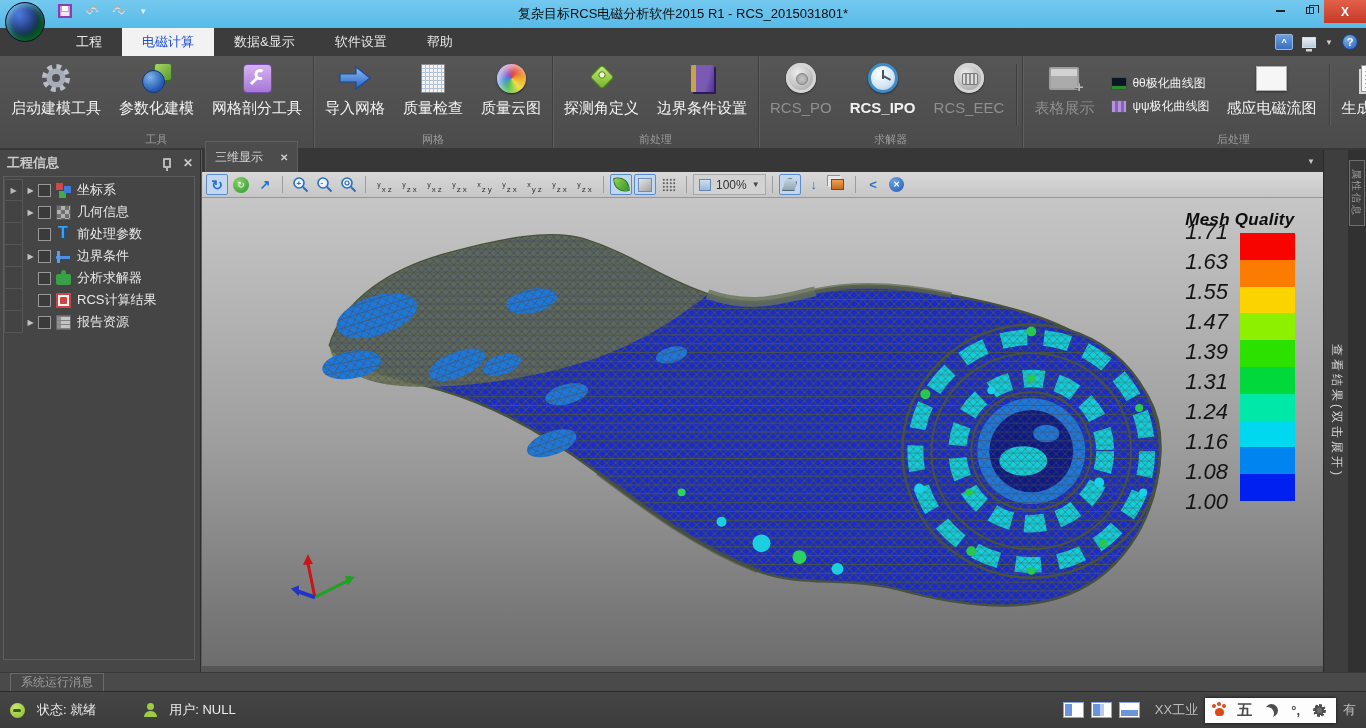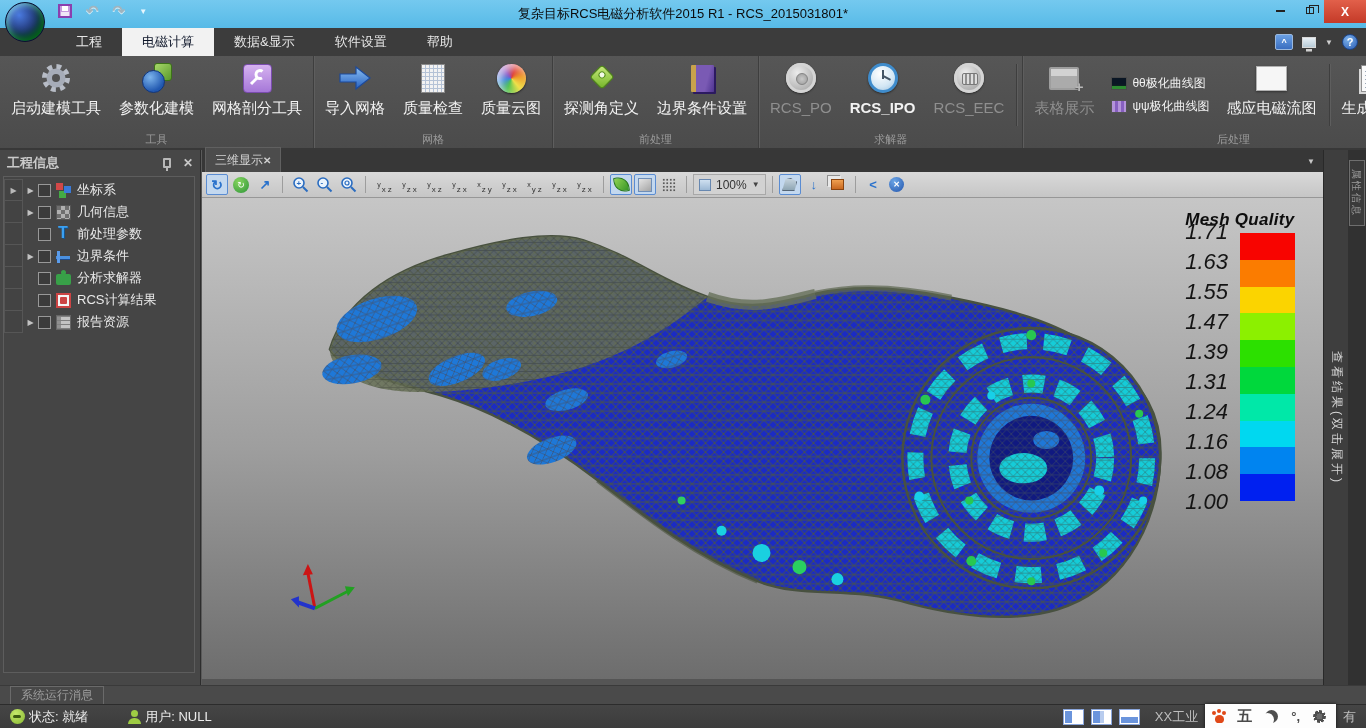--- a/index.html
+++ b/index.html
@@ -20,21 +20,21 @@
 .winbtns{position:absolute;right:0;top:0;display:flex;z-index:10}
 .wb{width:29px;height:21px;display:flex;align-items:center;justify-content:center}
 .glyph-min{width:9px;height:2px;background:#222}
 .glyph-restore{width:8px;height:7px;border:1px solid #222;position:relative}
 .glyph-restore::before{content:'';position:absolute;top:-3px;left:2px;width:8px;height:7px;border:1px solid #222;border-bottom:none}
 .wb-close{width:42px;height:23px;background:linear-gradient(#e2604a,#c43a28);color:#fff;font-size:12px;font-weight:bold;display:flex;align-items:center;justify-content:center}
 
 
 .tabrow{height:28px;background:#3c3c3c;display:flex;align-items:stretch;padding-left:56px;flex:none;position:relative}
 .mtab{padding:0 20px;display:flex;align-items:center;color:#e6e6e6;font-size:13px;cursor:default}
-.mtab.active{background:#f2f2f2;color:#0f172a}
+.mtab.active{background:#f2f2f2;color:#1d4ed8}
 .tabrow-right{position:absolute;right:8px;top:0;height:28px;display:flex;align-items:center;gap:9px}
 .tr-collapse{width:18px;height:16px;background:linear-gradient(#6aa0e4,#3a6ec0);border:1px solid #9ab8dd;border-radius:2px;color:#fff;font-size:9px;font-weight:bold;display:flex;align-items:center;justify-content:center}
 .mon{width:14px;height:11px;border:1px solid #d8d8d8;background:linear-gradient(#e8f0f6,#b8ccd8);position:relative}
 .mon::after{content:'';position:absolute;left:3px;bottom:-4px;width:6px;height:2px;background:#d0d0d0;box-shadow:0 1px 0 #888}
 .tr-dd{color:#cfcfcf;font-size:8px}
 .hlp{width:16px;height:16px;border-radius:50%;background:radial-gradient(circle at 36% 30%,#7cb2ea,#2a5cb4);color:#fff;font-size:11px;font-weight:bold;display:flex;align-items:center;justify-content:center;border:1px solid #1c4488}
 
 
 .ribbon{height:94px;background:linear-gradient(#565656,#4b4b4b);display:flex;flex:none;border-bottom:2px solid #383838}
 .rgroup{display:flex;flex-direction:column;border-right:1px solid #3e3e3e;box-shadow:1px 0 0 #5e5e5e}
@@ -99,21 +99,21 @@
 .ti-bound::after{content:'';position:absolute;left:1px;top:2px;width:3px;height:12px;background:#5a9cec}
 .ti-solver{background:#38a048;border-radius:2px;margin-top:2px;height:11px}
 .ti-solver::before{content:'';position:absolute;top:-4px;left:5px;width:5px;height:5px;border-radius:50%;background:#38a048}
 .ti-rcs{border:2px solid #cc4444;background:#f4f4f4}
 .ti-rcs::before{content:'';position:absolute;inset:2px;background:#cc4444;border-radius:1px}
 .ti-rep{background:#c4c4c4;border:1px solid #666;background-image:repeating-linear-gradient(0deg,#808080 0 1px,transparent 1px 4px),linear-gradient(90deg,#909090 0 4px,transparent 4px)}
 
 
 .viewport{flex:1;display:flex;flex-direction:column;min-width:0;background:#6a6a6a;border-left:1px solid #5a5a5a}
 .vtabbar{height:22px;background:#373737;display:flex;align-items:flex-end;padding-left:3px;flex:none}
-.vtab{height:25px;background:#4c4c4c;border:1px solid #606060;border-bottom:none;color:#d4d4d4;font-size:12px;display:flex;align-items:center;gap:0;padding:0 9px}
+.vtab{height:31px;background:#4c4c4c;border:1px solid #606060;border-bottom:none;color:#d4d4d4;font-size:12px;display:flex;align-items:center;gap:17px;padding:0 9px}
 .vtab-close{color:#cfcfcf;font-size:10px;font-weight:bold}
 .vtab-ovf{margin-left:auto;margin-right:8px;color:#c8c8c8;font-size:8px;align-self:center}
 .vtoolbar{height:26px;background:linear-gradient(#d9d9d9,#c6c6c6);border-bottom:1px solid #979797;display:flex;align-items:center;padding:0 4px;gap:2px;flex:none}
 .tbtn{height:21px;min-width:22px;display:flex;align-items:center;justify-content:center;border:1px solid transparent;color:#2a72cc}
 .tbtn.sel{border:1px solid #5a8cd2;background:#c3d8ef;border-radius:2px}
 .tsep{width:1px;height:17px;background:#9d9d9d;margin:0 4px}
 .rot-g{font-size:14px;font-weight:bold;color:#2a72cc}
 .grot{width:16px;height:16px;border-radius:50%;background:radial-gradient(circle at 35% 30%,#86d45e,#2c9438);color:#fff;font-size:9px;display:flex;align-items:center;justify-content:center}
 .pan-a{font-size:13px;font-weight:bold;color:#2a72cc}
 .vbtn{font-size:8px;color:#333;min-width:25px;display:flex;align-items:flex-end;justify-content:center;gap:1px;line-height:9px}
@@ -145,21 +145,21 @@
 
 
 .strip-results{width:25px;flex:none;background:#3e3e3e;border-left:1px solid #292929;display:flex;align-items:center;justify-content:center}
 .strip-results span{writing-mode:vertical-rl;text-orientation:sideways;color:#d8d8d8;font-size:12px;letter-spacing:3px}
 .strip-outer{width:18px;flex:none;background:#313131;position:relative}
 .prop-tab{position:absolute;top:10px;left:1px;width:16px;padding:8px 1px;border:1px solid #6e6e6e;background:#3a3a3a;color:#9d9d9d;font-size:10px;writing-mode:vertical-rl;text-orientation:sideways;letter-spacing:2px;text-align:center}
 
 
 .bottomtabs{height:19px;background:#4a4a4a;flex:none;display:flex;align-items:flex-end;padding-left:10px;border-top:1px solid #3a3a3a}
 .btab{height:18px;border:1px solid #6a6a6a;border-bottom:none;background:#484848;color:#9e9e9e;font-size:12px;padding:8px 10px;display:flex;align-items:center}
-.statusbar{height:24px;background:linear-gradient(#454545,#3c3c3c);border-top:1px solid #2c2c2c;flex:none;display:flex;align-items:center;padding:0 10px;gap:4px;color:#ececec;font-size:13px}
+.statusbar{height:37px;background:linear-gradient(#454545,#3c3c3c);border-top:1px solid #2c2c2c;flex:none;display:flex;align-items:center;padding:0 10px;gap:12px;color:#ececec;font-size:13px}
 .st-dot{width:15px;height:15px;border-radius:50%;background:radial-gradient(circle at 38% 30%,#c6e86a,#86b832);position:relative}
 .st-dot::after{content:'';position:absolute;left:3px;top:6px;width:8px;height:3px;background:#3c5a10;border-radius:2px}
 .st-user{width:13px;height:14px;position:relative;margin-left:36px}
 .st-user::before{content:'';position:absolute;left:3px;top:0;width:7px;height:7px;border-radius:50%;background:#9ecc44}
 .st-user::after{content:'';position:absolute;left:0;bottom:0;width:13px;height:6px;border-radius:6px 6px 0 0;background:#9ecc44}
 .sb-right{margin-left:auto;display:flex;align-items:center;gap:7px}
 .wlicon{width:21px;height:16px;border:1px solid #8aa6dc;background:#fff;position:relative}
 .wlicon::before{content:'';position:absolute;background:#6a94dc}
 .wl1::before{left:1px;top:1px;bottom:1px;width:7px}
 .wl2::before{left:1px;top:1px;bottom:1px;width:11px;background:linear-gradient(90deg,#6a94dc 0 7px,#b8ccee 7px)}

